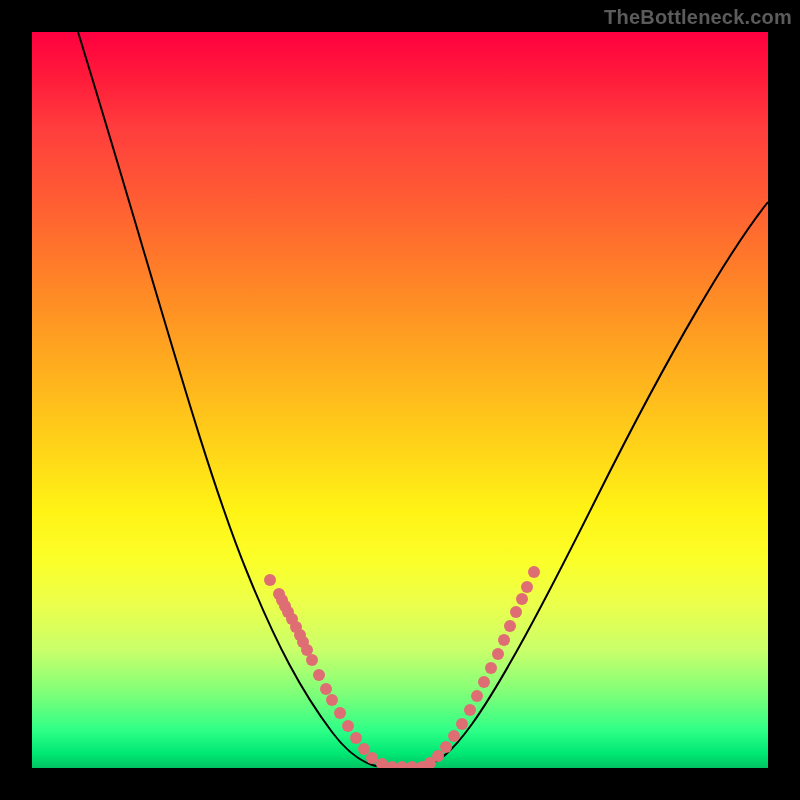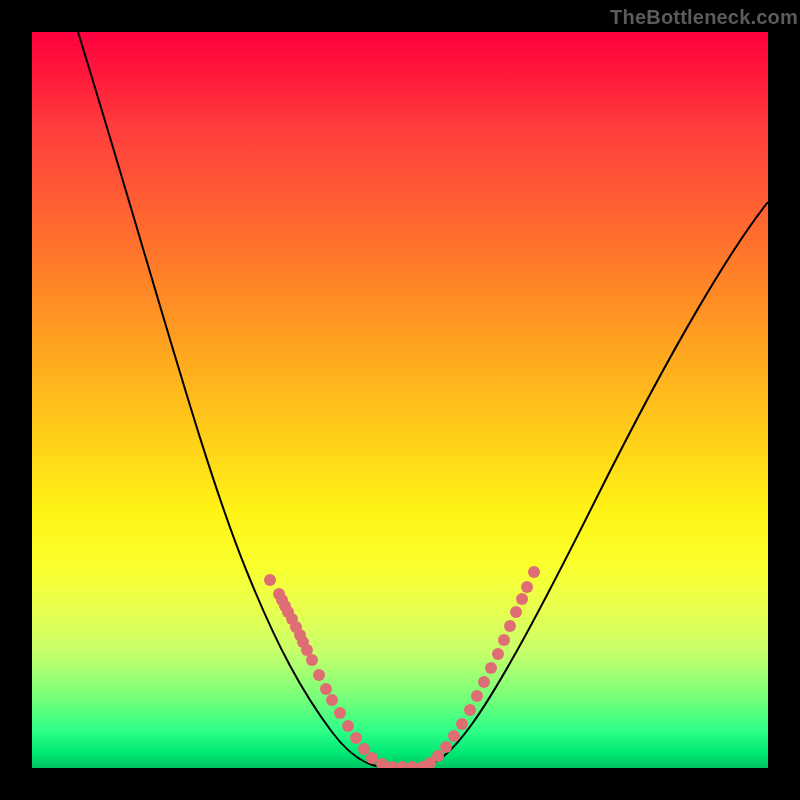--- a/index.html
+++ b/index.html
@@ -41,21 +41,21 @@
       #c9ff6a 84%,
       #7dff79 90%,
       #2dff87 95%,
       #00e874 98%,
       #00c362 100%
     );
   }
   .watermark {
     position: absolute;
     top: 6px;
-    right: 2px;
+    right: 8px;
     color: #5b5b5b;
     font-size: 20px;
     font-weight: 600;
     letter-spacing: 0.2px;
     text-align: center;
   }
   svg.curves {
     position: absolute;
     top: 0;
     left: 0;

